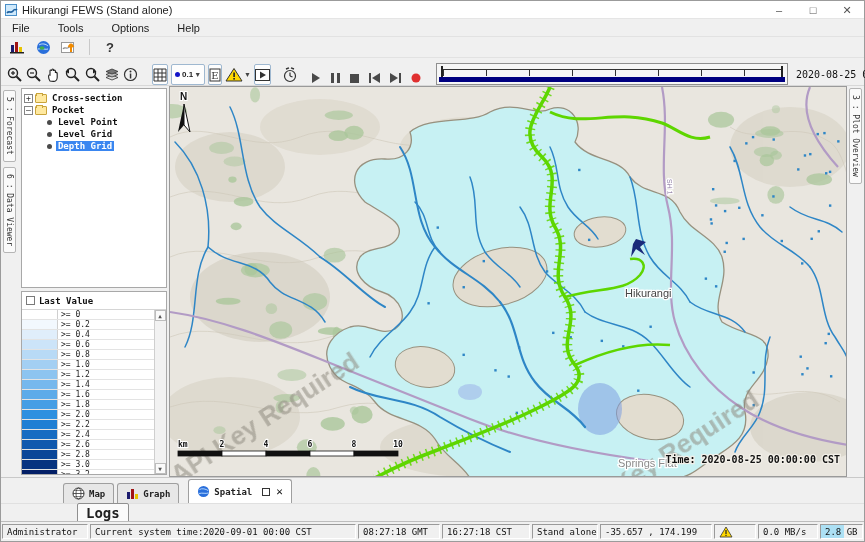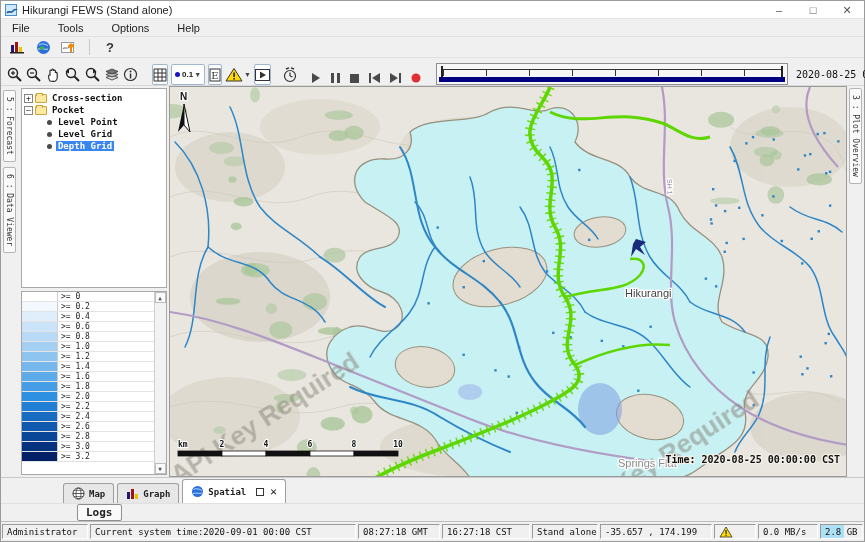--- a/index.html
+++ b/index.html
@@ -72,27 +72,27 @@
   .legend-label { flex:1; font-size:8px; line-height:10px; padding-left:3px; color:#222; background:#fff; }
   .legend-scroll { width:12px; flex:0 0 12px; background:#f2f2f2; border-left:1px solid #cfcfcf; display:flex; flex-direction:column; justify-content:space-between; align-items:center; }
   .scroll-btn { width:11px; height:11px; border:1px solid #bdbdbd; background:#fafafa; font-size:6px; color:#555; text-align:center; line-height:10px; }
 
   .map-area { width:680px; position:relative; background:#e9e6df; overflow:hidden; border:1px solid #9a9a9a; }
   .map-area svg { display:block; }
 
   
   .tabbar { height:26px; background:#f0f0f0; border-top:1px solid #c9c9c9; display:flex; align-items:flex-end; padding-left:62px; gap:3px; }
   .btab { display:flex; align-items:center; gap:4px; border:1px solid #9f9f9f; border-bottom:none; border-radius:3px 3px 0 0; background:#e7e7e7; height:20px; padding:0 8px; font-size:9px; font-family:"DejaVu Sans Mono", monospace; font-weight:bold; color:#222; }
-  .btab.active { background:#fff; height:24px; }
+  .btab.active { background:#fff; height:24px;margin-left:6px; }
   .tab-glyph { font-size:10px; color:#333; }
   .tab-close { font-weight:bold; font-size:11px; color:#111; margin-left:2px; }
   .tab-max { width:8px; height:8px; border:1.5px solid #333; margin-left:6px; }
 
   .logsrow { height:18px; background:#f0f0f0; display:flex; align-items:center; padding-left:76px; border-top:1px solid #e0e0e0; }
-  .logs-btn { font-family:"DejaVu Sans Mono", monospace; font-size:11px; font-weight:bold; border:1px solid #8f8f8f; border-radius:2px; background:#fafafa; padding:1px 8px; color:#222; }
+  .logs-btn { font-family:"DejaVu Sans Mono", monospace; font-size:14px; font-weight:bold; border:1px solid #8f8f8f; border-radius:2px; background:#fafafa; padding:1px 8px; color:#222; }
 
   
   .statusbar { height:20px; background:#f0f0f0; border-top:1px solid #bdbdbd; display:flex; align-items:stretch; gap:2px; padding:2px 1px; font-family:"DejaVu Sans Mono", monospace; font-size:9px; color:#111; }
   .status-cell { border:1px solid; border-color:#9a9a9a #ffffff #ffffff #9a9a9a; background:#f0f0f0; display:flex; align-items:center; padding:0 4px; white-space:nowrap; overflow:hidden; }
   .mem-cell { position:relative; }
   .mem-fill { position:absolute; left:0; top:0; bottom:0; width:55%; background:#ace0f4; }
   .mem-text { position:relative; }
 </style>
 </head>
 <body>
@@ -319,20 +319,24 @@
         </div>
         <div class="tree-row">
           <span class="tree-indent"></span>
             <span class="tree-indent2"></span>
           <span class="bullet"></span>
           <span class="tree-label selected">Depth Grid</span>
         </div>
       </div>
 
       <div class="legend-box">
+        <div class="legend-header">
+          <span class="legend-check"></span>
+          <span class="legend-title">Last Value</span>
+        </div>
         <div class="legend-body">
           <div class="legend-rows">
               <div class="legend-row">
                 <span class="legend-swatch" style="background: rgb(255, 255, 255);"></span>
                 <span class="legend-label">&gt;= 0</span>
               </div>
               <div class="legend-row">
                 <span class="legend-swatch" style="background: rgb(242, 248, 254);"></span>
                 <span class="legend-label">&gt;= 0.2</span>
               </div>

